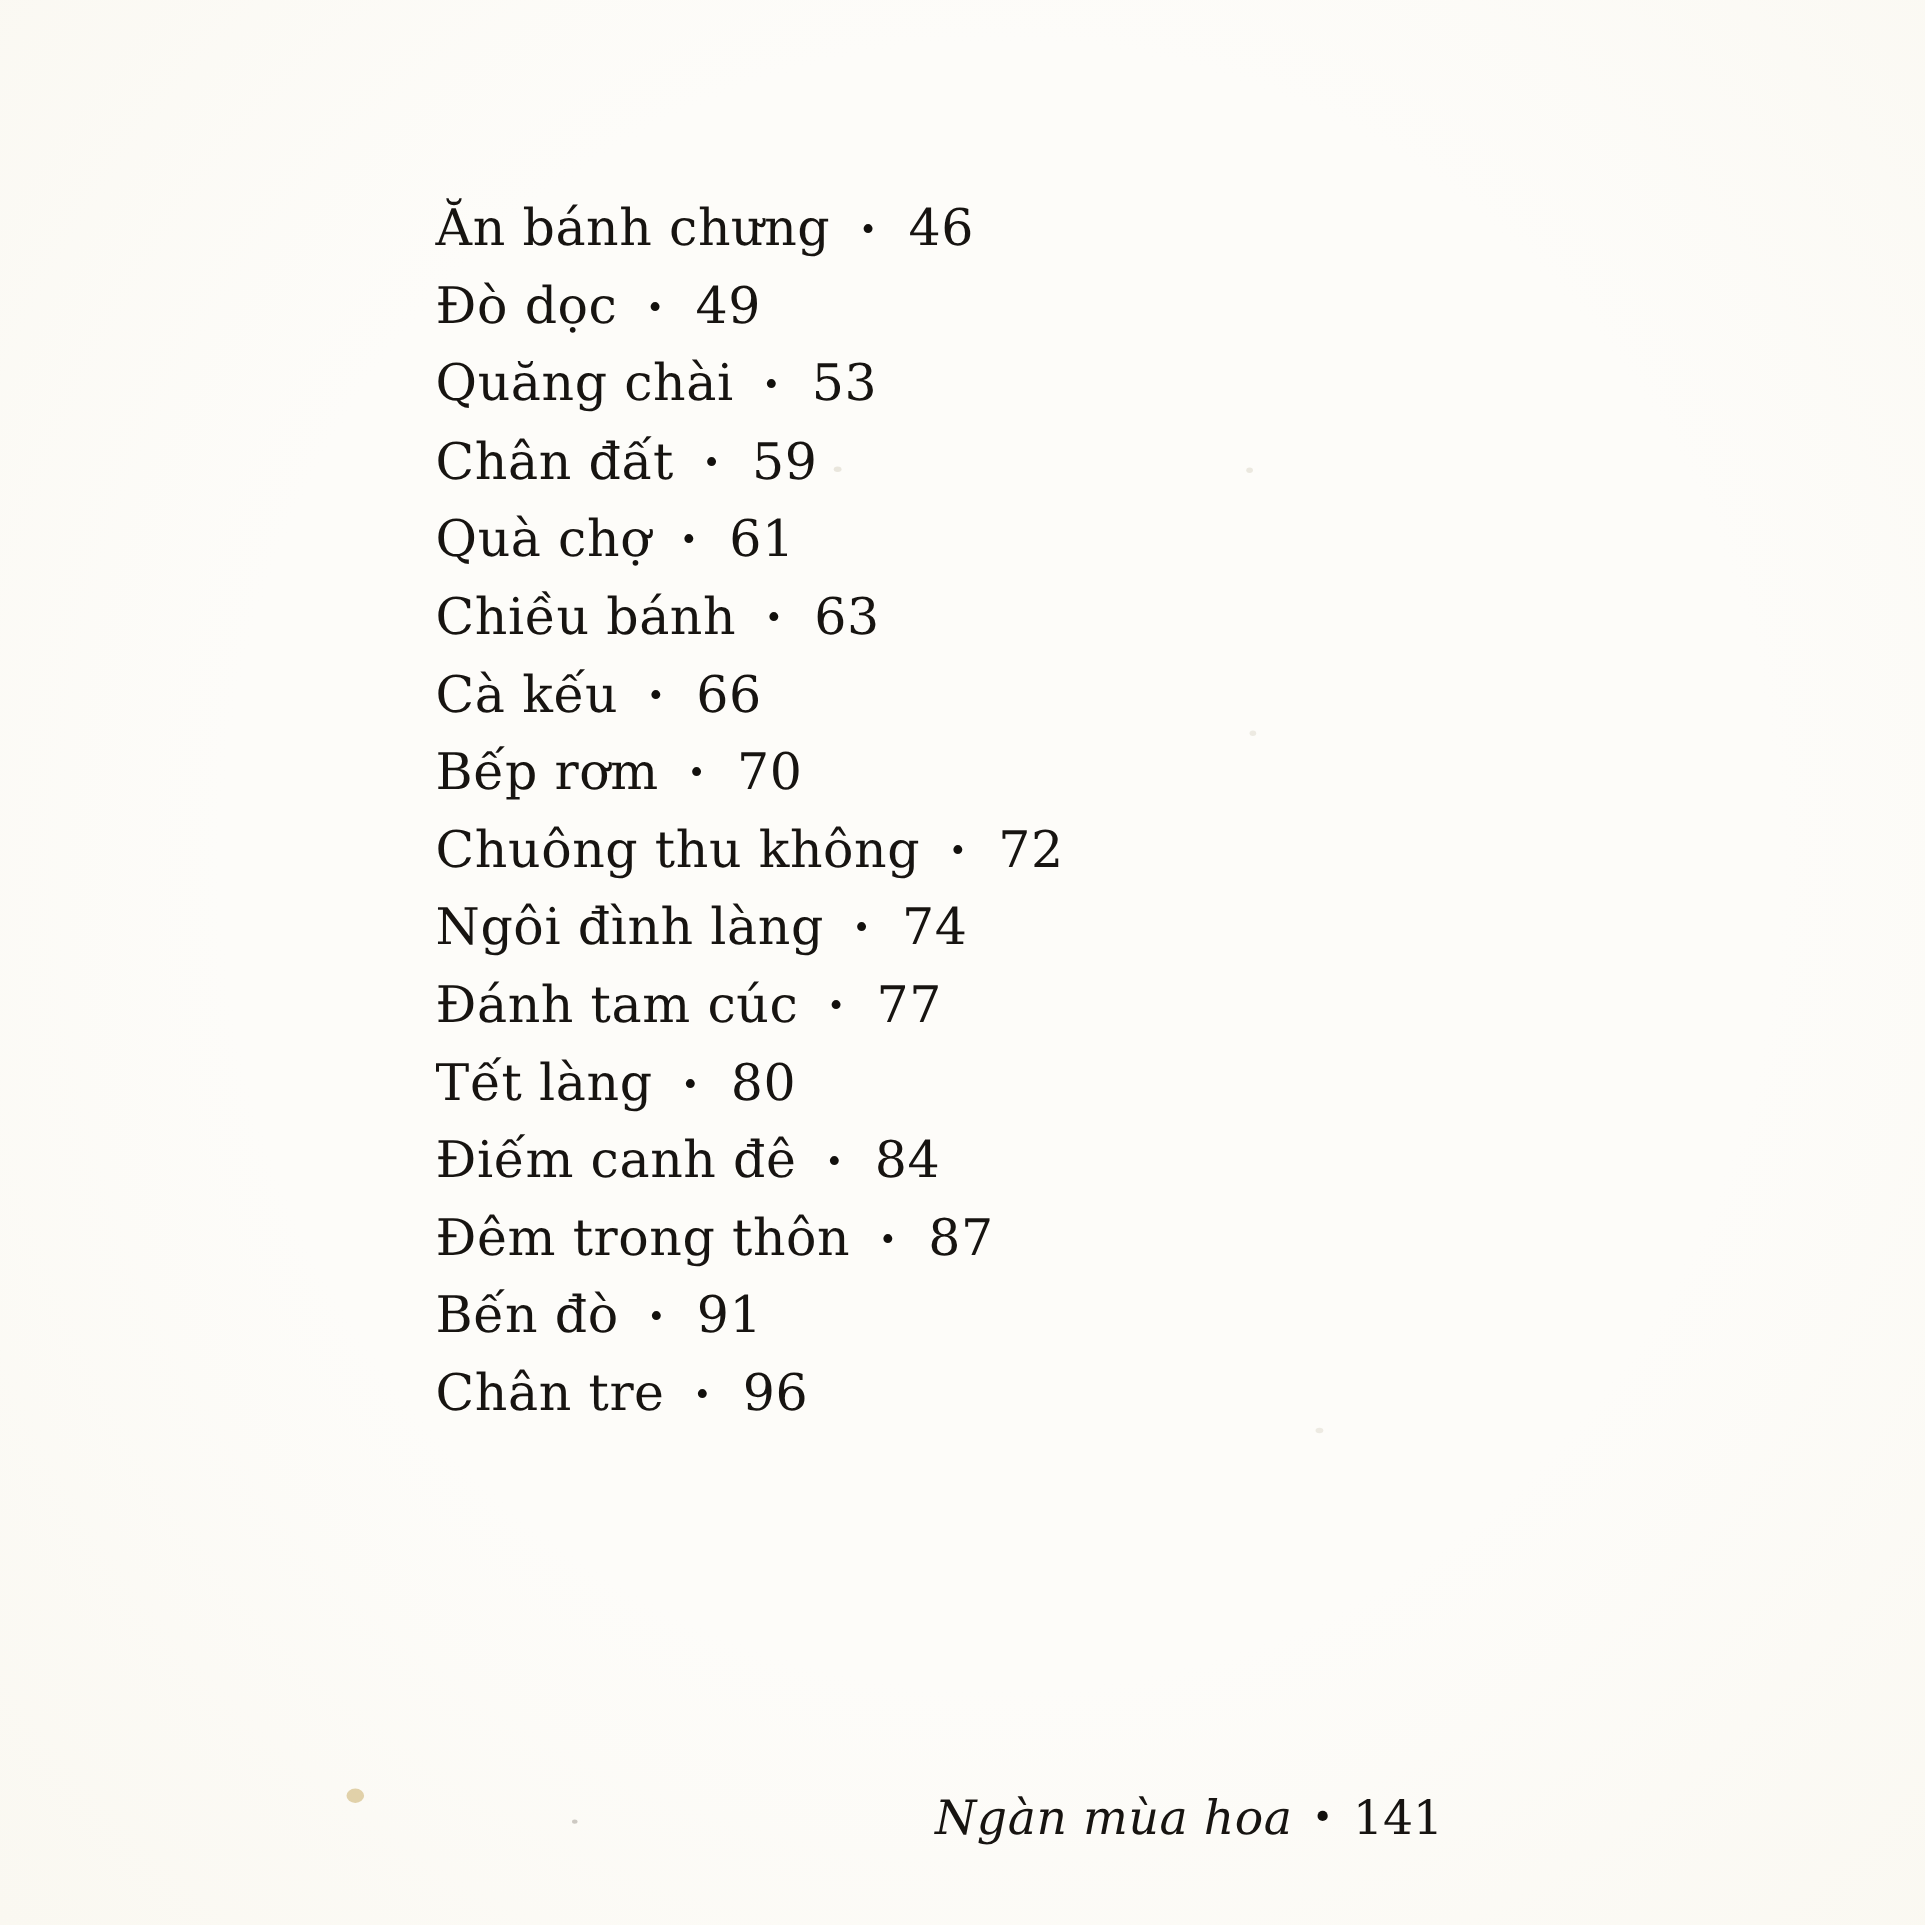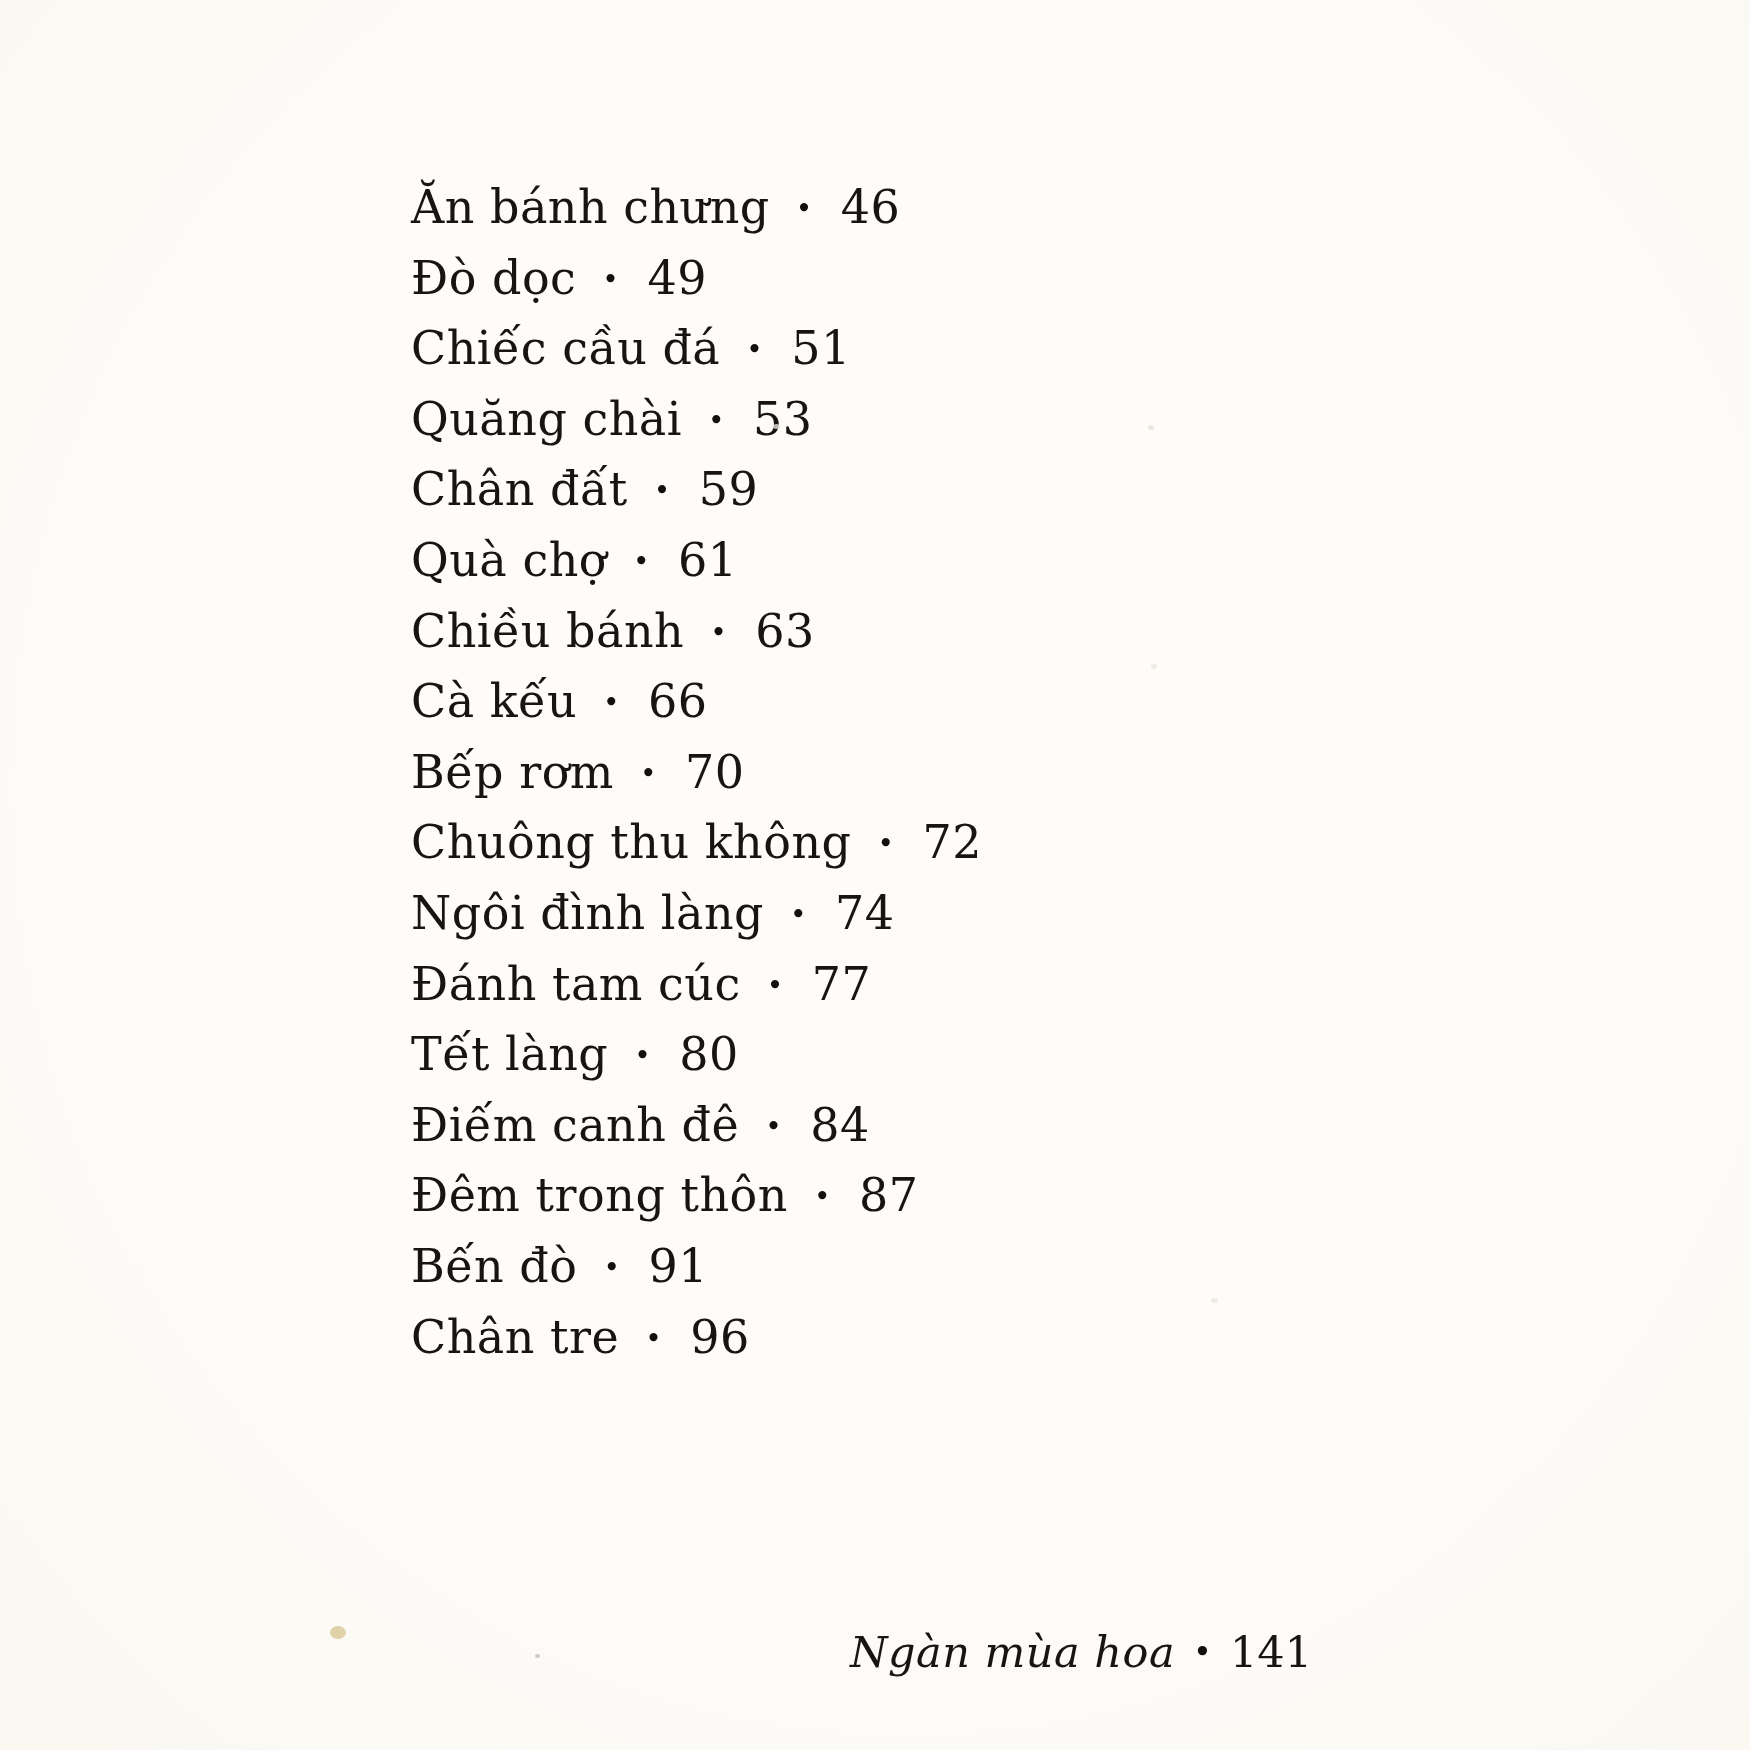--- a/index.html
+++ b/index.html
@@ -11,21 +11,20 @@
     height: 1750px;
     position: relative;
     overflow: hidden;
     background: radial-gradient(ellipse at 52% 45%, #fdfcf9 55%, #faf8f1 100%);
     font-family: "DejaVu Serif", "Liberation Serif", serif;
     color: #171411;
   }
   .page {
     position: absolute;
     inset: 0;
-    margin-left: 15px;
   }
   .toc {
     position: absolute;
     left: 396px;
     top: 172px;
     width: 1100px;
   }
   .toc-row {
     height: 70.6px;
     line-height: 70.6px;
@@ -128,23 +127,20 @@
 
   <div class="toc" id="toc-list">
     <div class="toc-row">
       <span class="toc-title">Ăn bánh chưng</span><span class="sep">•</span><span class="toc-pagenum">46</span>
     </div>
 
     <div class="toc-row">
       <span class="toc-title">Đò dọc</span><span class="sep">•</span><span class="toc-pagenum">49</span>
     </div>
 
-    <div class="toc-row">
-      <span class="toc-title">Chiếc cầu đá</span><span class="sep">•</span><span class="toc-pagenum">51</span>
-    </div>
 
     <div class="toc-row">
       <span class="toc-title">Quăng chài</span><span class="sep">•</span><span class="toc-pagenum">53</span>
     </div>
 
 
     <div class="toc-row">
       <span class="toc-title">Chân đất</span><span class="sep">•</span><span class="toc-pagenum">59</span>
     </div>
 

